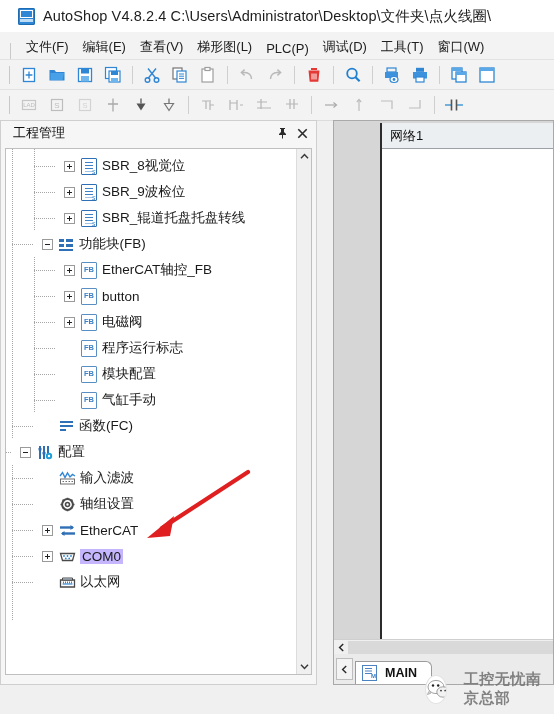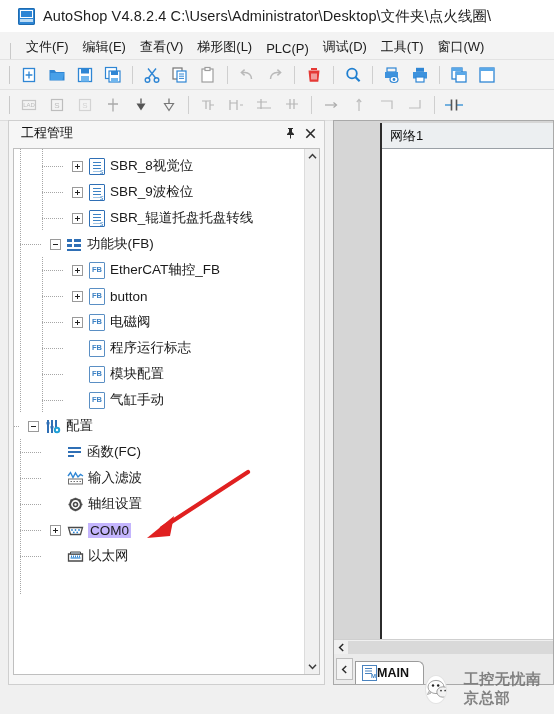--- a/index.html
+++ b/index.html
@@ -55,21 +55,21 @@
   .tb-grip{width:1px;height:18px;background:#c9c9c9;margin:0 5px 0 9px;}
   .tb-sep{width:1px;height:18px;background:#cfcfcf;margin:0 5px;}
   .tb-btn{
     width:26px;height:24px;display:flex;align-items:center;justify-content:center;
     margin:0 1px;border-radius:2px;
   }
   .tb-btn svg{display:block;}
 
   
   .panel{
-    position:absolute;left:8px;top:120px;width:317px;height:565px;
+    position:absolute;left:0;top:120px;width:317px;height:565px;
     background:#f6f6f6;border:1px solid #cfcfcf;box-sizing:border-box;
   }
   .panel-head{
     height:24px;display:flex;align-items:center;
     padding:0 4px 0 12px;box-sizing:border-box;
     background:#f6f6f6;
   }
   .panel-title{font-size:13px;color:#111;flex:1 1 auto;}
   .panel-btn{
     width:20px;height:18px;display:flex;align-items:center;justify-content:center;
@@ -186,21 +186,21 @@
 
   .tabbar{
     position:absolute;left:0;right:0;bottom:0;height:30px;background:#ebebeb;
     display:flex;align-items:flex-end;
   }
   .tab-nav{
     width:15px;height:20px;display:flex;align-items:center;justify-content:center;
     font-size:9px;color:#222;border:1px solid #bdbdbd;background:#f3f3f3;margin:0 2px 4px 2px;
   }
   .tab{
-    display:flex;align-items:center;gap:0;height:22px;padding:0 14px 0 6px;
+    display:flex;align-items:center;gap:8px;height:22px;padding:0 14px 0 6px;
     background:#ffffff;border:1px solid #9b9b9b;border-bottom:none;
     border-radius:0 6px 0 0;margin-bottom:0;font-size:12.5px;font-weight:bold;color:#111;
   }
   .i-tab{width:13px;height:14px;background:#fff;border:1.2px solid #4a83bf;position:relative;}
   .i-tab:before{
     content:"";position:absolute;left:2px;top:2px;width:7px;height:1.2px;background:#4a83bf;
     box-shadow:0 2.5px 0 #4a83bf,0 5px 0 #4a83bf;
   }
   .i-tab .sub{position:absolute;left:8px;top:7px;font-size:6px;color:#3d82c4;font-weight:bold;}
 
@@ -608,20 +608,34 @@
               <span class="vline" style="left:6px"></span>
               <span class="vline" style="left:28px"></span>
               <span class="hline" style="left:28px;width:22px;"></span>
             </span>
             <span class="exp none"></span>
             <span style="width:4px;flex:0 0 auto;"></span>
             <span class="icn i-fb">FB</span>
             <span class="lbl">气缸手动</span>
           </div>
           <div class="row">
+            <span class="ind" style="width:36px">
+              <span class="vline" style="left:6px"></span>
+              <span class="hline" style="left:6px;width:22px;"></span>
+            </span>
+            <span class="exp none"></span>
+            <span style="width:4px;flex:0 0 auto;"></span>
+            <span class="icn i-fc">
+              <i style="left:1px;top:1px;width:13px;height:2.4px;"></i>
+              <i style="left:1px;top:5px;width:13px;height:2.4px;"></i>
+              <i style="left:1px;top:9px;width:6px;height:2.4px;"></i>
+            </span>
+            <span class="lbl">函数(FC)</span>
+          </div>
+          <div class="row">
             <span class="ind" style="width:14px">
               <span class="hline" style="left:-16px;width:22px;"></span>
             </span>
             <span class="exp"></span>
             <span style="width:4px;flex:0 0 auto;"></span>
             <span class="icn i-cfg"><svg width="16" height="15" viewBox="0 0 16 15">
                 <path d="M3 1v13M7 1v13M11 1v13" stroke="#2f6fb5" stroke-width="2"></path>
                 <rect x="1.5" y="3" width="3" height="2.4" fill="#2f6fb5"></rect>
                 <rect x="5.5" y="7" width="3" height="2.4" fill="#2f6fb5"></rect>
                 <circle cx="12" cy="11" r="3.2" fill="#1f9fd6"></circle>
@@ -629,54 +643,55 @@
               </svg></span>
             <span class="lbl">配置</span>
           </div>
           <div class="row">
             <span class="ind" style="width:36px">
               <span class="vline" style="left:6px"></span>
               <span class="hline" style="left:6px;width:22px;"></span>
             </span>
             <span class="exp none"></span>
             <span style="width:4px;flex:0 0 auto;"></span>
-            <span class="icn i-fc">
-              <i style="left:1px;top:1px;width:13px;height:2.4px;"></i>
-              <i style="left:1px;top:5px;width:13px;height:2.4px;"></i>
-              <i style="left:1px;top:9px;width:6px;height:2.4px;"></i>
-            </span>
-            <span class="lbl">函数(FC)</span>
-          </div>
-          <div class="row">
-            <span class="ind" style="width:36px">
-              <span class="vline" style="left:6px"></span>
-              <span class="hline" style="left:6px;width:22px;"></span>
-            </span>
-            <span class="exp none"></span>
-            <span style="width:4px;flex:0 0 auto;"></span>
             <span class="icn i-gen"><svg width="17" height="15" viewBox="0 0 17 15">
                 <path d="M1 5L3.5 1.5 6 6.5 8.5 2 11 6 13.5 3.5 16 5" fill="none" stroke="#2f86d4" stroke-width="1.4"></path>
                 <rect x="1.5" y="8" width="14" height="5" fill="#fff" stroke="#6f6f6f" stroke-width="1"></rect>
                 <path d="M3.5 10.5h1.5M6.5 10.5h1.5M9.5 10.5h1.5M12.5 10.5h1.5" stroke="#6f6f6f" stroke-width="1"></path>
               </svg></span>
             <span class="lbl">输入滤波</span>
           </div>
           <div class="row">
             <span class="ind" style="width:36px">
               <span class="vline" style="left:6px"></span>
               <span class="hline" style="left:6px;width:22px;"></span>
             </span>
             <span class="exp none"></span>
             <span style="width:4px;flex:0 0 auto;"></span>
             <span class="icn i-gen"><svg width="17" height="15" viewBox="0 0 17 15">
                 <circle cx="8.5" cy="7.5" r="5.4" fill="none" stroke="#4a4a4a" stroke-width="2"></circle>
                 <circle cx="8.5" cy="7.5" r="2" fill="none" stroke="#4a4a4a" stroke-width="1.6"></circle>
                 <path d="M8.5 0.8v2M8.5 12.2v2M1.5 7.5h2M13.5 7.5h2M3.6 2.6l1.4 1.4M12 10l1.4 1.4M13.4 2.6L12 4M5 10l-1.4 1.4" stroke="#4a4a4a" stroke-width="1.6"></path>
               </svg></span>
             <span class="lbl">轴组设置</span>
+          </div>
+          <div class="row">
+            <span class="ind" style="width:36px">
+              <span class="vline" style="left:6px"></span>
+              <span class="hline" style="left:6px;width:22px;"></span>
+            </span>
+            <span class="exp plus"></span>
+            <span style="width:4px;flex:0 0 auto;"></span>
+            <span class="icn i-gen"><svg width="17" height="15" viewBox="0 0 17 15">
+                <path d="M1 4.5h13" stroke="#2f6fb5" stroke-width="2.4"></path>
+                <path d="M11.5 2l3.5 2.5-3.5 2.5" fill="#2f6fb5"></path>
+                <path d="M16 10.5H3" stroke="#2f6fb5" stroke-width="2.4"></path>
+                <path d="M5.5 8L2 10.5 5.5 13" fill="#2f6fb5"></path>
+              </svg></span>
+            <span class="lbl">EtherCAT</span>
           </div>
           <div class="row sel">
             <span class="ind" style="width:36px">
               <span class="vline" style="left:6px"></span>
               <span class="hline" style="left:6px;width:22px;"></span>
             </span>
             <span class="exp plus"></span>
             <span style="width:4px;flex:0 0 auto;"></span>
             <span class="icn i-gen"><svg width="17" height="15" viewBox="0 0 17 15">
                 <path d="M1.5 4.5h14l-2 7h-10z" fill="#fff" stroke="#4a4a4a" stroke-width="1.3"></path>

